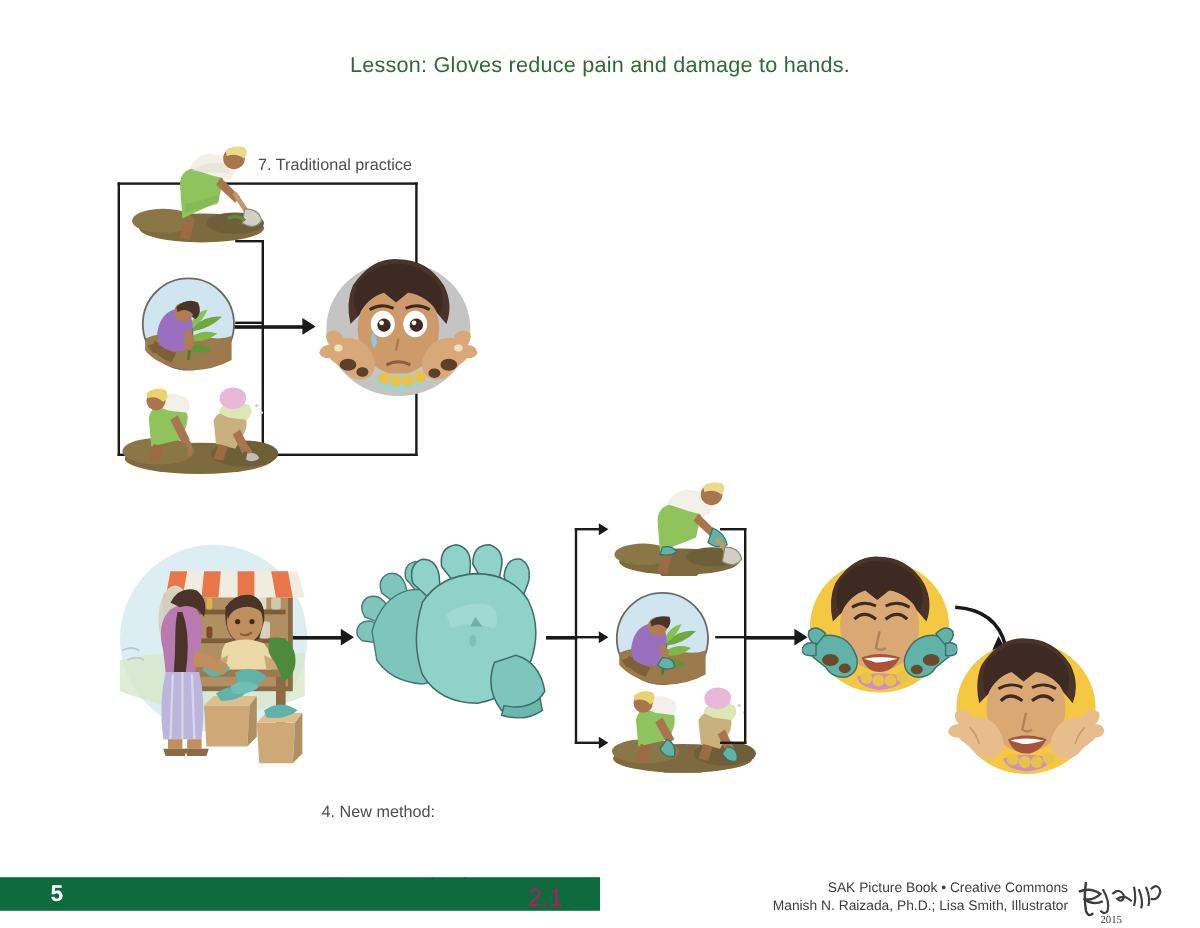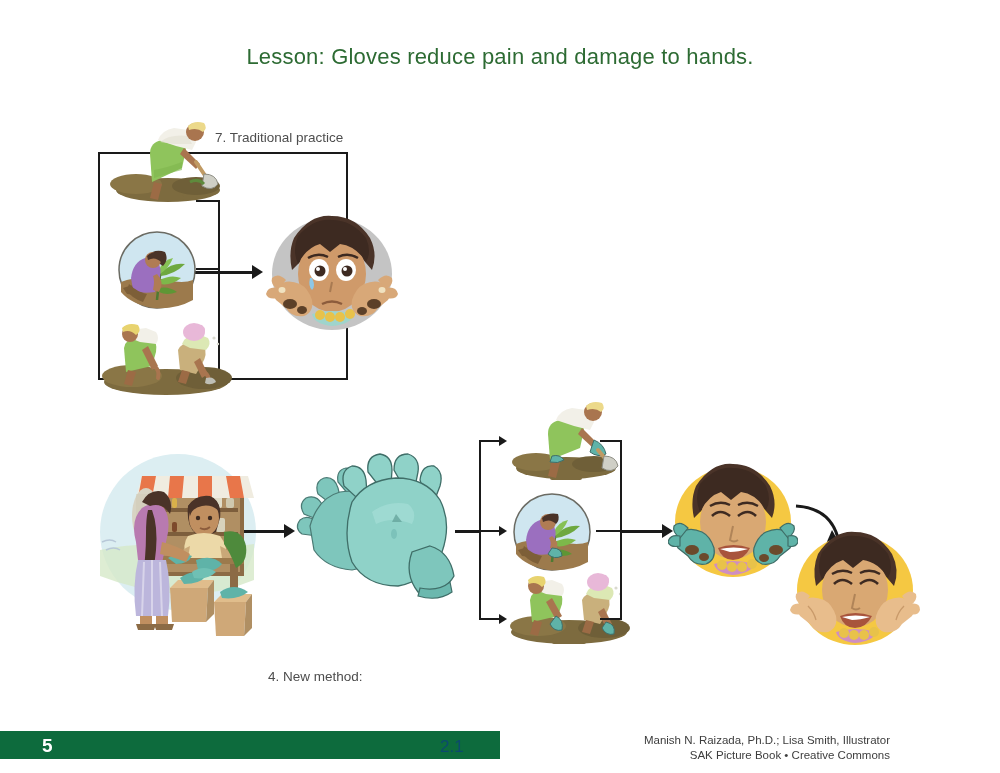--- a/index.html
+++ b/index.html
@@ -11,21 +11,21 @@
     overflow:hidden;
     position:relative;
   }
   .slide{position:absolute;inset:0;}
 
   
   .title{
     position:absolute;left:0;top:44px;width:1000px;
     text-align:center;
     color:#2d6b33;
-    font-size:22px;
+    font-size:18px;
     letter-spacing:.2px;
   }
 
   
   .label{
     position:absolute;
     color:#4d4d4d;
     font-size:13.5px;
     white-space:pre;
     line-height:20px;
@@ -57,21 +57,21 @@
   .footer-bar{
     position:absolute;left:0;top:731px;width:500px;height:28px;
     background:#0d6b3d;
   }
   .footer-page{
     position:absolute;left:42px;top:735px;
     color:#ffffff;font-size:19px;font-weight:bold;
   }
   .footer-sec{
     position:absolute;left:440px;top:737px;
-    color:#0c4a6e;font-size:17px;
+    color:#be185d;font-size:21px;
   }
   .credit{
     position:absolute;left:560px;top:733px;width:330px;
     text-align:right;
     color:#3d3d3d;font-size:11.5px;line-height:15px;
   }
   .sig{
     position:absolute;left:895px;top:729px;width:80px;height:42px;
   }
 </style>
@@ -439,17 +439,28 @@
       <path d="M120 76 Q130 74 130 82 Q128 88 120 86 Z" fill="#e8bd8c"></path>
       <path d="M18 78 Q24 84 26 92" stroke="#c99a6a" stroke-width="1.3" fill="none"></path>
       <path d="M114 78 Q108 84 106 92" stroke="#c99a6a" stroke-width="1.3" fill="none"></path>
     </svg>
   </div>
 
   <div class="footer-bar"></div>
   <div class="footer-page">5</div>
   <div class="footer-sec">2.1</div>
   <div class="credit">
+    <div>SAK Picture Book • Creative Commons</div>
     <div>Manish N. Raizada, Ph.D.; Lisa Smith, Illustrator</div>
-    <div>SAK Picture Book • Creative Commons</div>
+  </div>
+  <div class="sig">
+    <svg viewBox="0 0 80 42">
+      <path d="M10 6 Q8 18 10 30 Q12 36 16 32" stroke="#3d3d3d" stroke-width="2" fill="none"></path>
+      <path d="M4 14 Q14 10 22 16 Q16 22 8 20 Q16 26 24 22" stroke="#3d3d3d" stroke-width="2" fill="none"></path>
+      <path d="M24 12 Q30 22 28 30 Q26 34 22 30" stroke="#3d3d3d" stroke-width="1.8" fill="none"></path>
+      <path d="M32 16 Q38 10 42 18 Q40 24 36 20 Q42 16 48 22" stroke="#3d3d3d" stroke-width="1.8" fill="none"></path>
+      <path d="M50 10 Q52 20 50 26 M54 12 Q58 22 56 28 M60 10 Q64 20 62 26" stroke="#3d3d3d" stroke-width="1.8" fill="none"></path>
+      <path d="M64 12 Q70 6 72 14 Q70 22 64 20" stroke="#3d3d3d" stroke-width="1.8" fill="none"></path>
+      <text x="22" y="40" font-family="Liberation Serif, serif" font-size="9" fill="#3d3d3d">2015</text>
+    </svg>
   </div>
 
 </div>
 
 </body></html>

